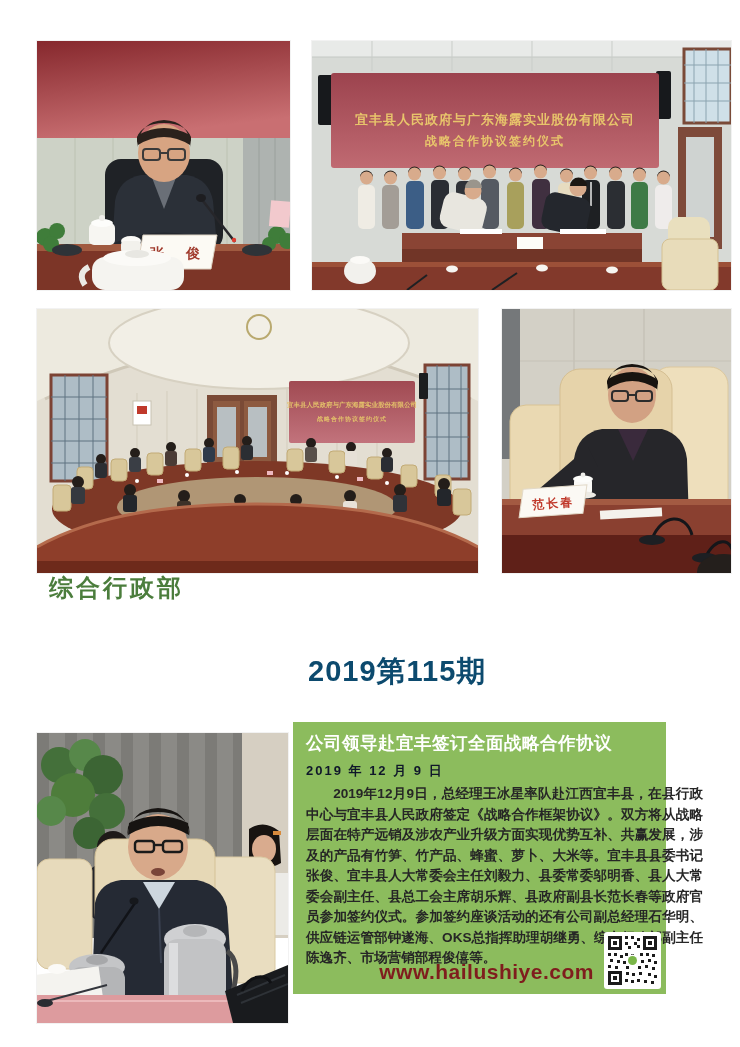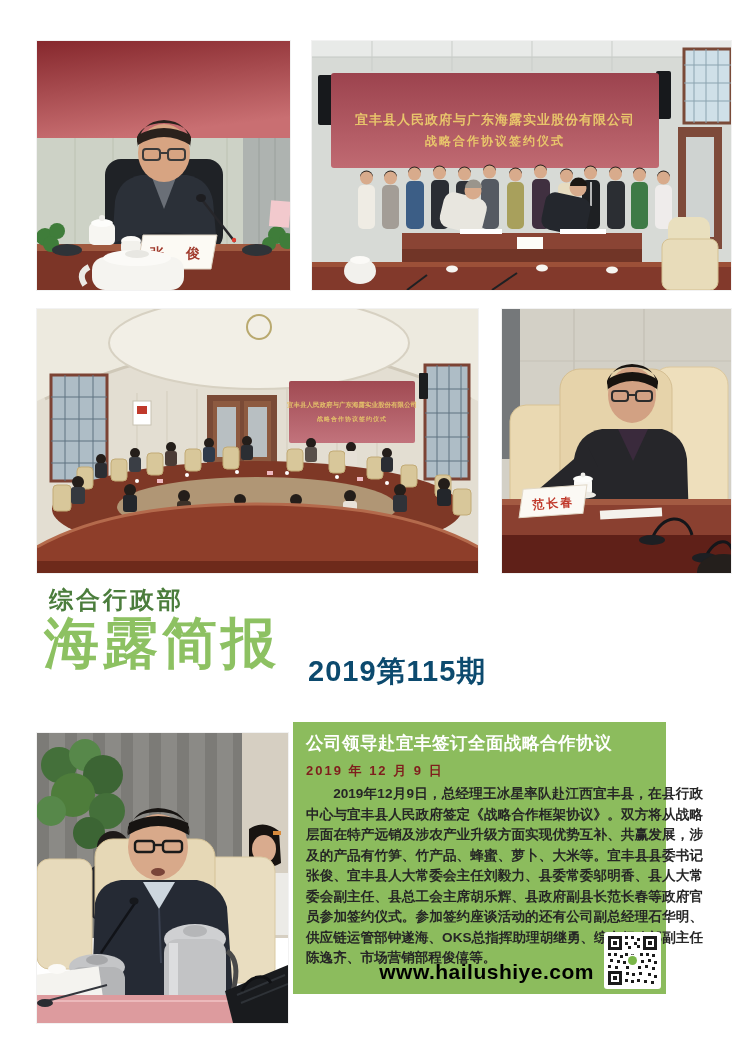--- a/index.html
+++ b/index.html
@@ -6,38 +6,38 @@
   .page{position:relative;width:740px;height:1047px;background:#ffffff;overflow:hidden;
         font-family:"Liberation Sans","DejaVu Sans",sans-serif;}
   figure.photo{position:absolute;margin:16px;box-shadow:0 0 0 1px rgba(0,0,0,0.05);}
   figure.photo svg{display:block;width:100%;height:100%;}
   .p1{left:21px;top:25px;width:253px;height:249px;}
   .p2{left:296px;top:25px;width:419px;height:249px;}
   .p3{left:21px;top:293px;width:441px;height:264px;}
   .p4{left:486px;top:293px;width:229px;height:264px;}
   .p5{left:21px;top:717px;width:251px;height:290px;}
 
-  .masthead-dept{position:absolute;left:49px;top:584px;font-size:24px;font-weight:bold;
+  .masthead-dept{position:absolute;left:49px;top:572px;font-size:24px;font-weight:bold;
       color:#4b7d3c;letter-spacing:3px;}
   .masthead-title{position:absolute;left:44px;top:616px;font-size:55px;font-weight:bold;
       color:#8dc162;letter-spacing:4px;line-height:1;}
   .masthead-issue{position:absolute;left:308px;top:652px;font-size:29px;font-weight:bold;
       color:#0c4a6e;letter-spacing:1px;}
 
   .article-panel{position:absolute;left:293px;top:722px;width:373px;height:272px;
       background:#8cbc5d;}
   .article-title{position:absolute;left:13px;top:9px;margin:0;font-size:17.5px;font-weight:bold;
       color:#ffffff;letter-spacing:0.5px;}
   .article-date{position:absolute;left:13px;top:40px;font-size:13px;font-weight:bold;
-      color:#7f1d1d;letter-spacing:2px;}
+      color:#0f172a;letter-spacing:2px;}
   .article-body{position:absolute;left:13px;top:62px;width:397px;margin:0;
       font-size:13.6px;line-height:20.5px;font-weight:bold;color:#262626;
       text-indent:2em;text-align:justify;}
   .website{position:absolute;right:72px;bottom:10px;font-size:21px;font-weight:bold;
-      color:#000000;letter-spacing:0.5px;}
+      color:#7f1d1d;letter-spacing:0.5px;}
   .qr{position:absolute;right:5px;bottom:5px;width:57px;height:57px;}
   .qr svg{display:block;width:100%;height:100%;}
 </style>
 </head>
 <body>
 
 <div class="page">
 
   <figure class="photo p1">
     <svg viewBox="0 0 253 249">
@@ -447,21 +447,20 @@
       <path d="M150,230 C160,204 184,204 190,226" stroke="#15161a" stroke-width="3" fill="none"></path>
       <ellipse cx="150" cy="231" rx="13" ry="5" fill="#1d1f23"></ellipse>
       <path d="M203,250 C212,226 233,228 231,250" stroke="#15161a" stroke-width="3" fill="none"></path>
       <ellipse cx="203" cy="249" rx="13" ry="5" fill="#1d1f23"></ellipse>
 
       <ellipse cx="222" cy="263" rx="27" ry="18" fill="#241f1c"></ellipse>
     </svg>
   </figure>
 
   <div class="masthead-dept">综合行政部</div>
-  <div class="masthead-title">海露简报</div>
   <div class="masthead-issue">2019第115期</div>
 
   <figure class="photo p5">
     <svg viewBox="0 0 251 290">
 
       <rect x="0" y="0" width="210" height="205" fill="#8b8a86"></rect>
       <g fill="#7c7b77">
         <rect x="0" y="0" width="12" height="205"></rect>
           <rect x="28" y="0" width="12" height="205"></rect>
         <rect x="56" y="0" width="12" height="205"></rect>

